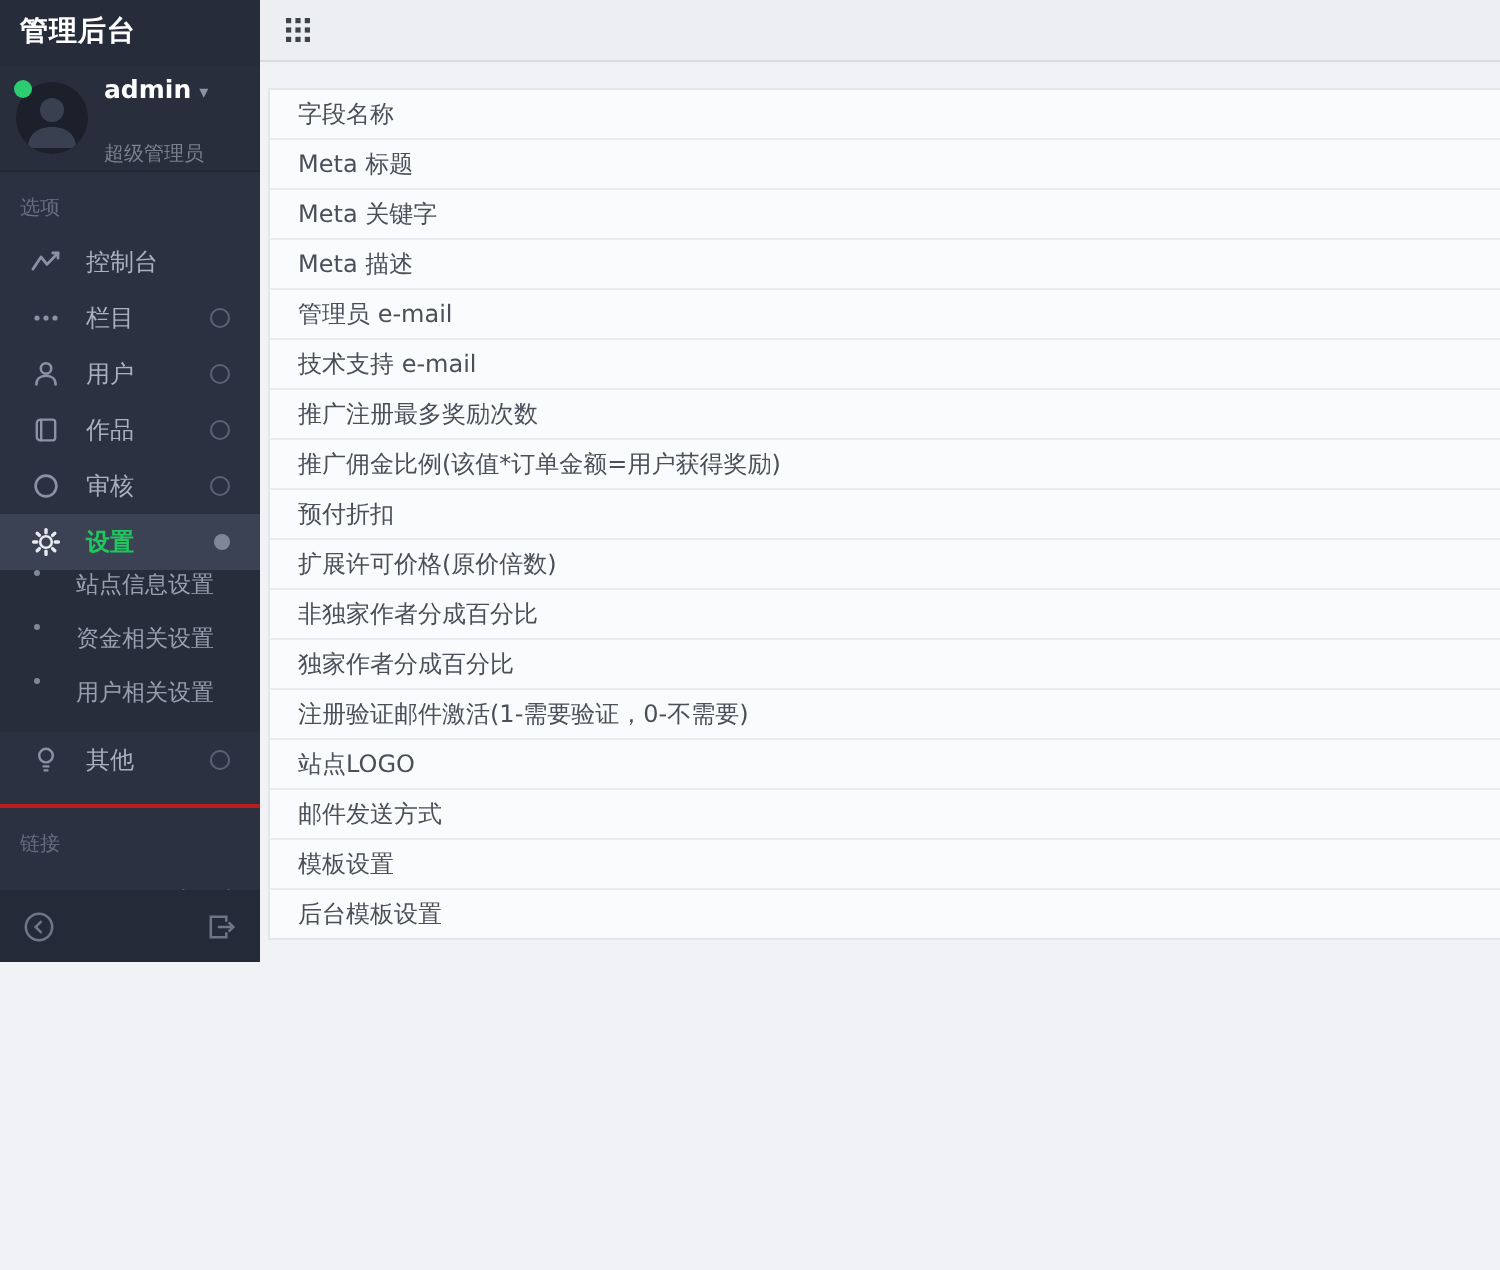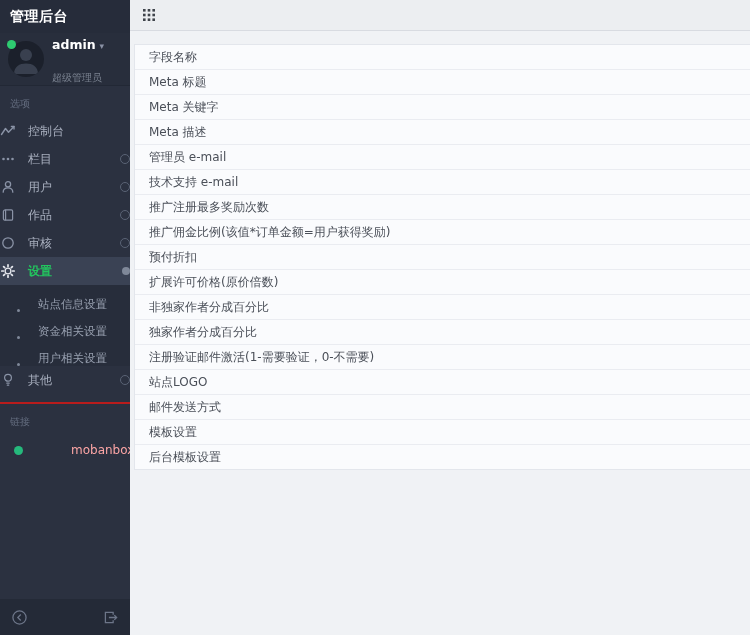--- a/index.html
+++ b/index.html
@@ -2,42 +2,42 @@
 <html><head>
 <meta charset="utf-8">
 <style>
   html,body{margin:0;padding:0;}
   body{
     width:750px;height:635px;position:relative;overflow:hidden;
     font-family:"DejaVu Sans","Liberation Sans",sans-serif;
     background:#f0f2f5;
   }
   
-  .sidebar{position:absolute;left:0;top:0;width:130px;height:635px;background:#2b3140;overflow:hidden;}
+  .sidebar{position:absolute;left:0;top:0;width:130px;height:481px;background:#2b3140;overflow:hidden;}
   .sb-title{height:33px;background:#262c3a;color:#ffffff;font-size:14px;font-weight:bold;
     line-height:33px;padding-left:10px;letter-spacing:.5px;}
   .sb-user{position:relative;height:52px;background:#282e3c;border-bottom:1px solid #222835;
     display:flex;align-items:center;padding:0 8px;}
   .avatar-wrap{position:relative;width:36px;height:36px;flex:0 0 auto;}
   .avatar{width:36px;height:36px;border-radius:50%;background:#1b202b;overflow:hidden;}
   .status-dot{position:absolute;top:-1px;left:-1px;width:9px;height:9px;border-radius:50%;background:#2ecc71;}
   .user-info{margin-left:8px;line-height:1.25;}
   .user-name{color:#ffffff;font-size:12.5px;font-weight:bold;white-space:nowrap;}
   .user-caret{color:#8a92a5;font-size:9px;margin-left:4px;}
   .user-role{color:#79818f;font-size:10px;margin-top:18px;}
   .sb-label{color:#656e80;font-size:10px;padding:11px 10px 6px;}
-  .menu-item{display:flex;align-items:center;height:28px;padding:0 0;color:#a9b0bf;font-size:12px;cursor:pointer;}
+  .menu-item{display:flex;align-items:center;height:28px;padding:0 15px;color:#a9b0bf;font-size:12px;cursor:pointer;}
   .menu-item.active{background:#3a4254;color:#22c55e;font-weight:bold;}
   .mi-icon{width:16px;height:16px;margin-right:12px;color:#8a93a6;display:flex;align-items:center;justify-content:center;flex:0 0 auto;}
   .menu-item.active .mi-icon{color:#e8eaf0;}
   .mi-label{flex:1;}
   .toggle-ring{width:8px;height:8px;border:1px solid #5a6375;border-radius:50%;flex:0 0 auto;}
   .toggle-dot{width:8px;height:8px;background:#7f8899;border-radius:50%;flex:0 0 auto;}
   .submenu{background:#272d3b;}
-  .submenu-item{display:flex;align-items:flex-end;height:27px;padding:0 12px 0 17px;color:#98a0b0;font-size:11.5px;cursor:pointer;}
+  .submenu-item{display:flex;align-items:flex-start;height:27px;padding:0 12px 0 17px;color:#98a0b0;font-size:11.5px;cursor:pointer;}
   .submenu-bullet{width:3px;height:3px;background:#7f8899;border-radius:50%;margin-right:18px;flex:0 0 auto;}
   .links-section{border-top:2px solid #b91c1c;margin-top:8px;}
   .link-item{display:flex;align-items:center;height:30px;padding:0 12px;color:#fca5a5;font-size:12px;cursor:pointer;gap:34px;}
   .link-dot{width:9px;height:9px;border-radius:50%;margin:0 14px 0 2px;flex:0 0 auto;}
   .sb-bottom{position:absolute;bottom:0;left:0;width:130px;height:36px;background:#242a37;
     display:flex;align-items:center;justify-content:space-between;padding:0 11px;box-sizing:border-box;color:#6d7689;}
   .sb-bottom .bicon{width:17px;height:17px;display:flex;cursor:pointer;}
   
   .main{position:absolute;left:130px;top:0;width:620px;height:635px;background:#f0f2f5;}
   .topbar{height:30px;background:#eceef1;border-bottom:1px solid #d8dbe1;display:flex;align-items:center;padding-left:13px;}

